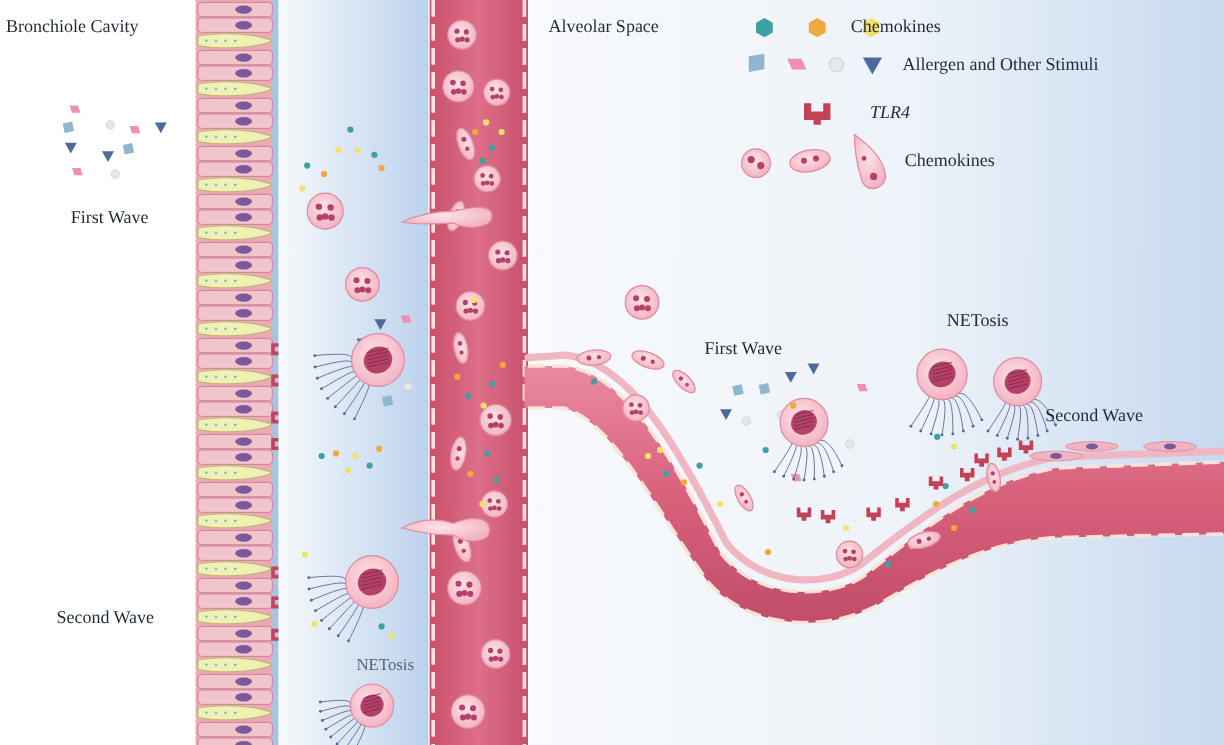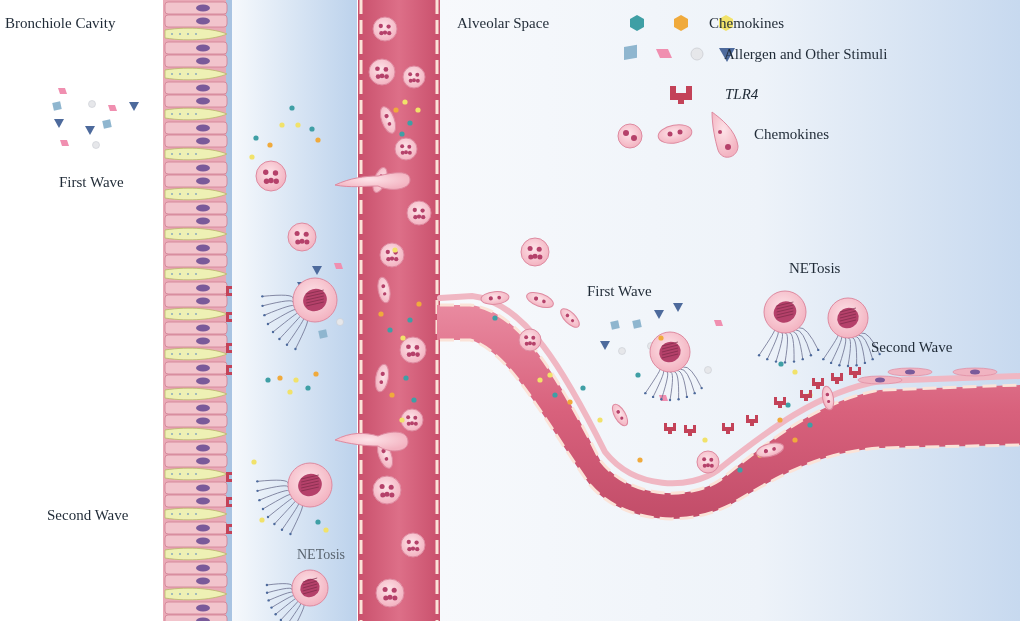--- a/index.html
+++ b/index.html
@@ -673,16 +673,16 @@
   <div class="lbl" style="left:5px;top:16px;">Bronchiole Cavity</div>
   <div class="lbl" style="left:457px;top:16px;">Alveolar Space</div>
   <div class="lbl" style="left:59px;top:175px;">First Wave</div>
   <div class="lbl" style="left:47px;top:508px;">Second Wave</div>
   <div class="lbl sm grey" style="left:297px;top:548px;">NETosis</div>
   <div class="lbl" style="left:587px;top:284px;">First Wave</div>
   <div class="lbl" style="left:789px;top:261px;">NETosis</div>
   <div class="lbl" style="left:871px;top:340px;">Second Wave</div>
 
   <div class="lbl" style="left:709px;top:16px;text-align:right;">Chemokines</div>
-  <div class="lbl" style="left:724px;top:47px;text-align:right;">Allergen and Other Stimuli</div>
+  <div class="lbl" style="left:752px;top:47px;text-align:right;">Allergen and Other Stimuli</div>
   <div class="lbl" style="left:725px;top:87px;font-style:italic;">TLR4</div>
   <div class="lbl" style="left:754px;top:127px;">Chemokines</div>
 </div>
 
 </body></html>

